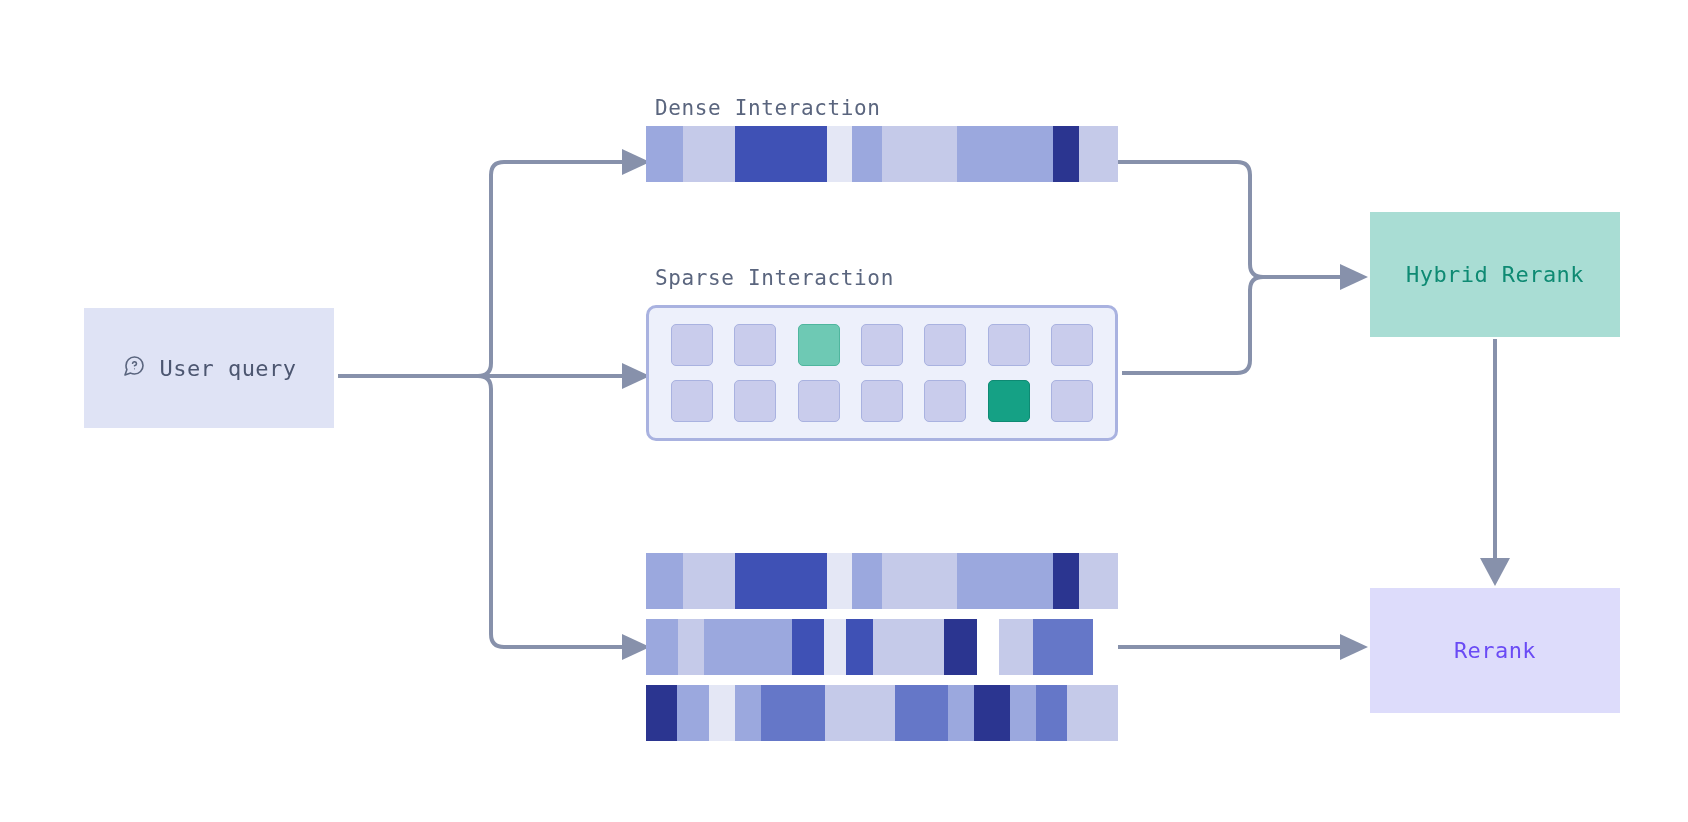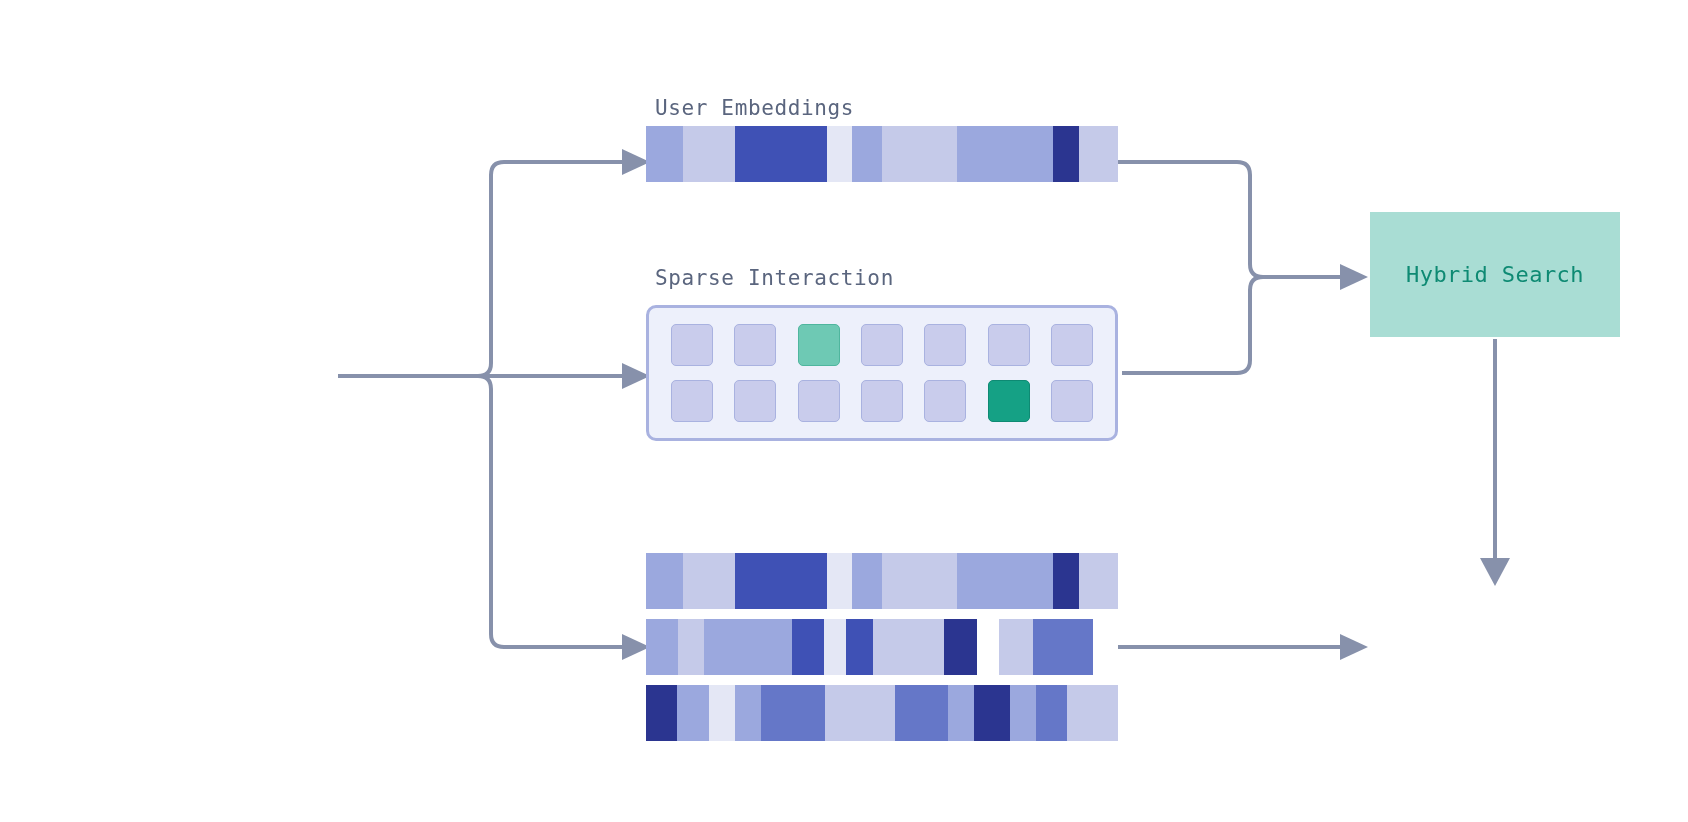--- a/index.html
+++ b/index.html
@@ -181,27 +181,42 @@
     <path class="conn" d="M 1122 373 L 1237 373 Q 1250 373 1250 360 L 1250 290 Q 1250 277 1263 277 L 1340 277"></path>
     <polygon class="arrowhead" points="1340,264 1368,277 1340,290"></polygon>
 
     <path class="conn" d="M 1118 647 L 1340 647"></path>
     <polygon class="arrowhead" points="1340,634 1368,647 1340,660"></polygon>
 
     <path class="conn" d="M 1495 339 L 1495 560"></path>
     <polygon class="arrowhead" points="1480,558 1510,558 1495,586"></polygon>
   </svg>
 
+  <div class="node" id="user-query-node">
+    <div id="user-query-inner">
+      <span class="q-icon">
+        <svg width="24" height="24" viewBox="0 0 24 24" fill="none" stroke="#5A657E" stroke-width="1.6" stroke-linecap="round" stroke-linejoin="round">
+          <path d="M21 11.5a8.4 8.4 0 0 1-8.5 8.5 8.9 8.9 0 0 1-3.9-.9L3 21l1.9-5.4A8.4 8.4 0 0 1 4 11.5 8.4 8.4 0 0 1 12.5 3 8.4 8.4 0 0 1 21 11.5z"></path>
+          <path d="M10.6 9.2a2 2 0 0 1 3.9.6c0 1.3-2 2-2 2"></path>
+          <circle cx="12.5" cy="14.8" r="0.6" fill="#5A657E" stroke="none"></circle>
+        </svg>
+      </span>
+      <span class="node-label" id="user-query-label">User query</span>
+    </div>
+  </div>
 
   <div class="node" id="hybrid-search-node">
-    <span class="node-label" id="hybrid-search-label">Hybrid Search</span>
-  </div>
-
-
-  <div class="section-title" id="dense-title">User Embeddings</div>
+    <span class="node-label" id="hybrid-search-label">Hybrid Rerank</span>
+  </div>
+
+  <div class="node" id="rerank-node">
+    <span class="node-label" id="rerank-label">Rerank</span>
+  </div>
+
+  <div class="section-title" id="dense-title">Dense Interaction</div>
   <div class="section-title" id="sparse-title">Sparse Interaction</div>
 
   <div class="bar" id="dense-bar">
       <div class="seg" style="width: 37px; background: rgb(155, 168, 222);"></div>
       <div class="seg" style="width: 52px; background: rgb(197, 202, 233);"></div>
       <div class="seg" style="width: 92px; background: rgb(63, 81, 181);"></div>
       <div class="seg" style="width: 25px; background: rgb(228, 231, 245);"></div>
       <div class="seg" style="width: 30px; background: rgb(155, 168, 222);"></div>
       <div class="seg" style="width: 75px; background: rgb(197, 202, 233);"></div>
       <div class="seg" style="width: 96px; background: rgb(155, 168, 222);"></div>

